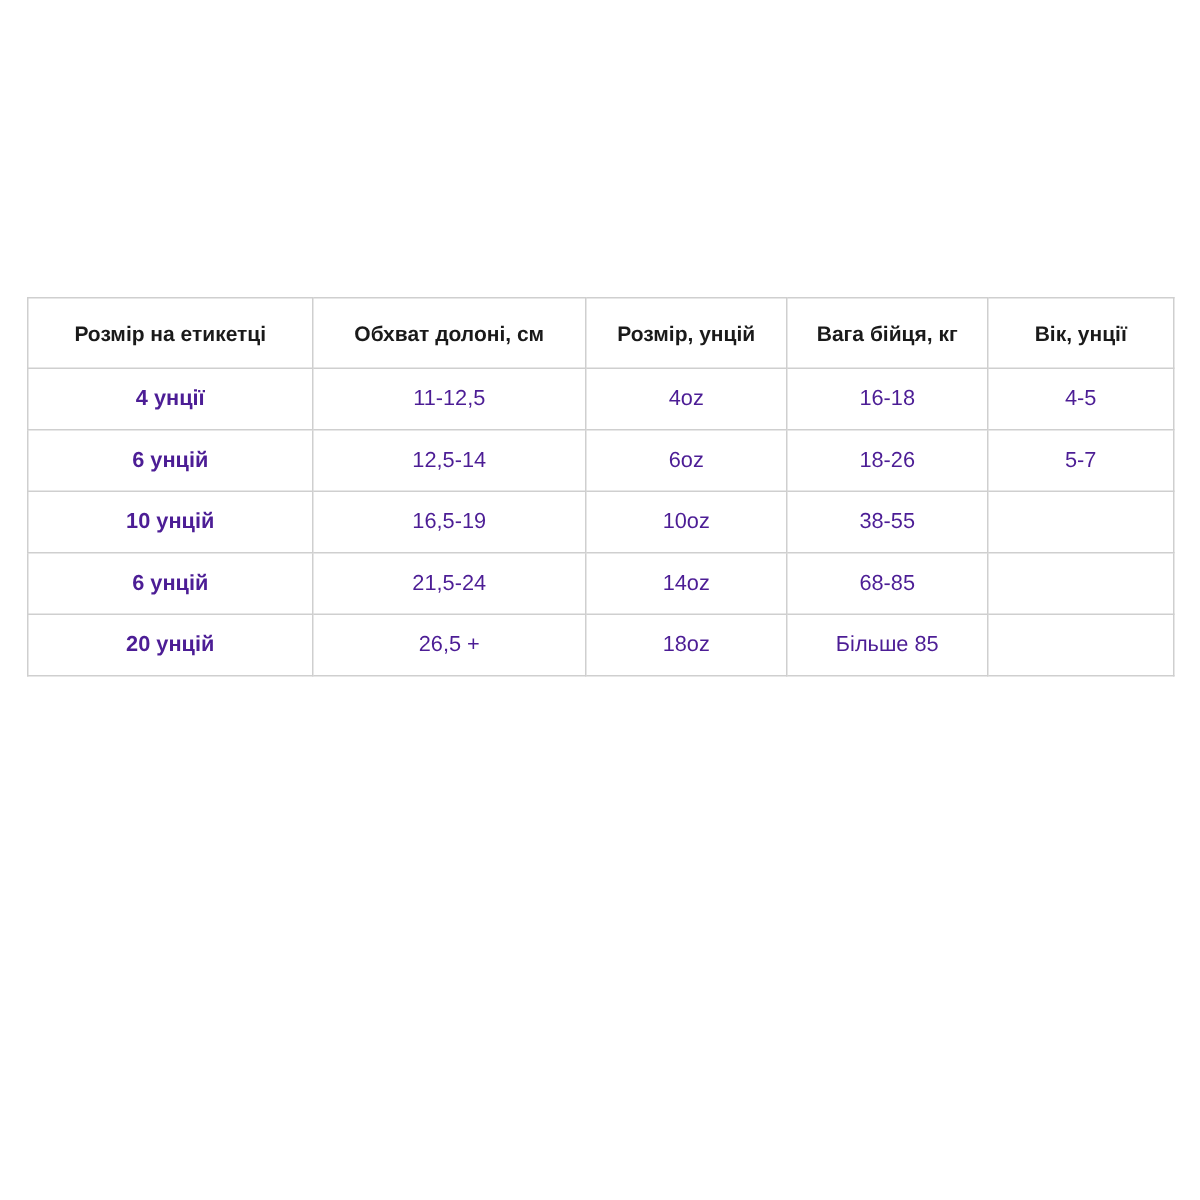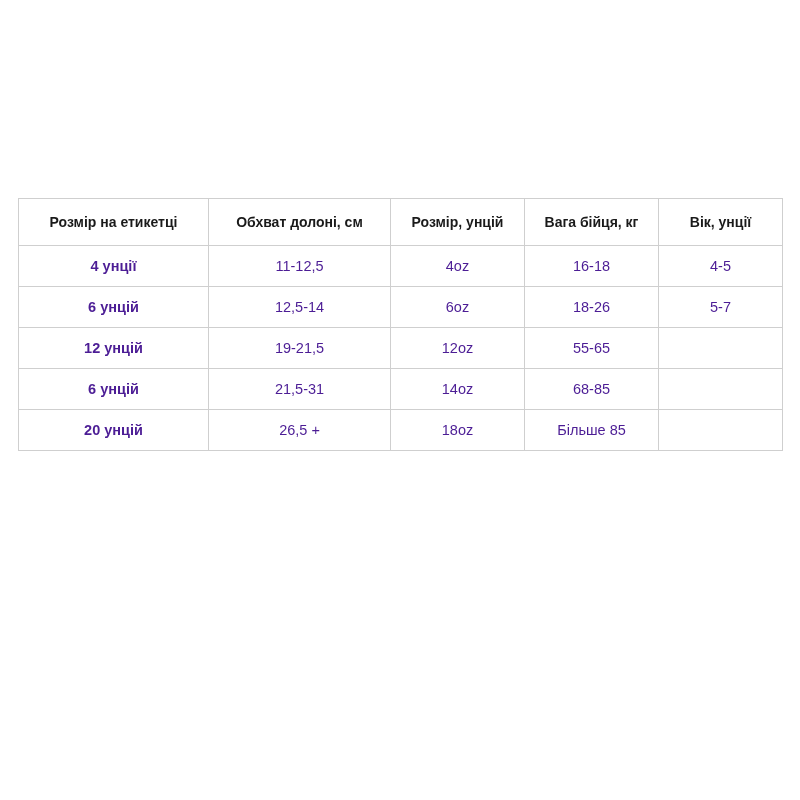--- a/index.html
+++ b/index.html
@@ -95,29 +95,29 @@
           <td>4-5</td>
         </tr>
         <tr>
           <td class="label-cell">6 унцій</td>
           <td>12,5-14</td>
           <td>6oz</td>
           <td>18-26</td>
           <td>5-7</td>
         </tr>
         <tr>
-          <td class="label-cell">12 унцій</td>
-          <td>19-21,5</td>
-          <td>12oz</td>
-          <td>55-65</td>
+          <td class="label-cell">10 унцій</td>
+          <td>16,5-19</td>
+          <td>10oz</td>
+          <td>38-55</td>
           <td></td>
         </tr>
         <tr>
           <td class="label-cell">6 унцій</td>
-          <td>21,5-31</td>
+          <td>21,5-24</td>
           <td>14oz</td>
           <td>68-85</td>
           <td></td>
         </tr>
         <tr>
           <td class="label-cell">20 унцій</td>
           <td>26,5 +</td>
           <td>18oz</td>
           <td>Більше 85</td>
           <td></td>

